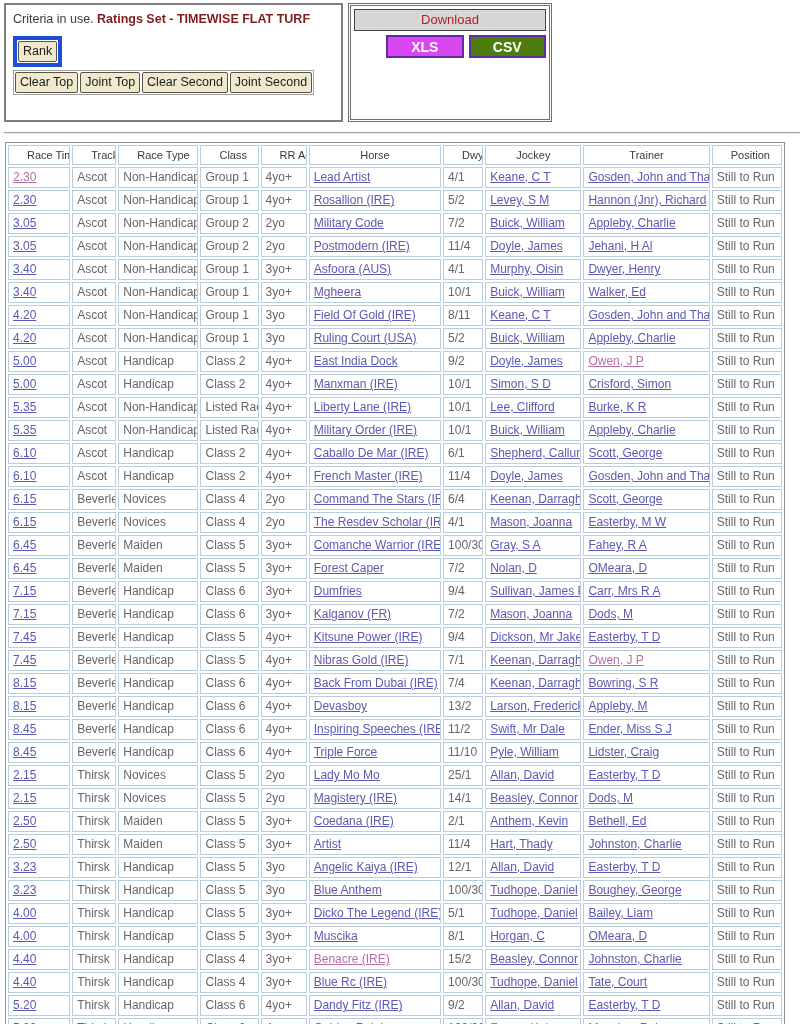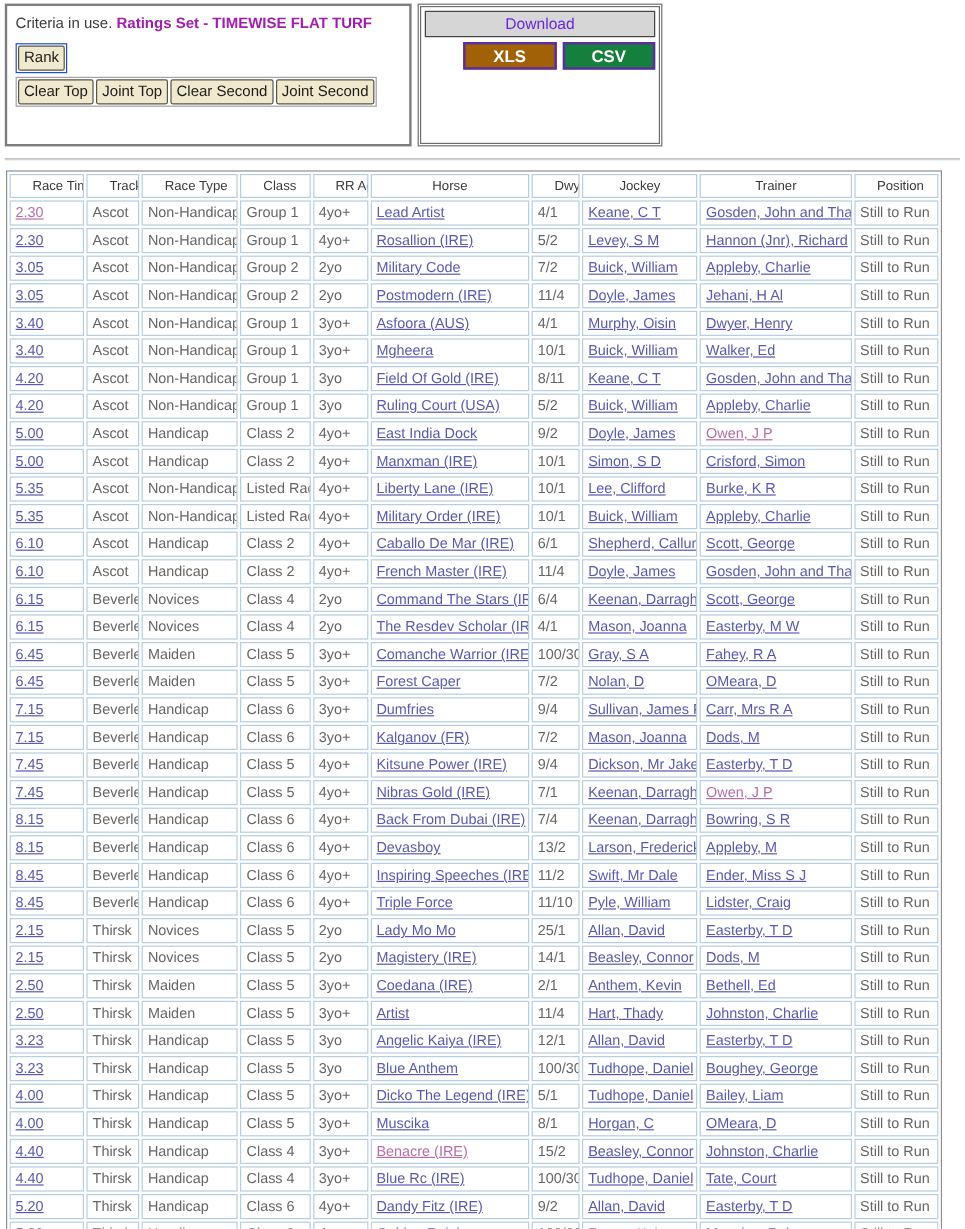--- a/index.html
+++ b/index.html
@@ -17,24 +17,24 @@
   .criteria-box {
     width: 339px; height: 119px;
     border: 2px solid #7e7e7e;
     padding: 5px 7px 4px 7px;
     overflow: hidden;
   }
   .criteria-line {
     font-size: 12.5px; color: #3d3d3d; line-height: 1.5;
     white-space: nowrap;
   }
-  .criteria-line b { color: #a21caf; margin-top: 17px; }
+  .criteria-line b { color: #7f1d1d; margin-top: 17px; }
 
   .rank-wrap {
-    display: inline-block; border: 1px solid #1d4ed8;
+    display: inline-block; border: 4px solid #1d4ed8;
     padding: 1px; margin-top: 7px;
   }
   .btn-group-wrap {
     display: inline-flex; gap: 2px; border: 1px solid #a2a2a2;
     padding: 1px; margin-top: 3px;
   }
   button.ui-btn {
     font-family: "Liberation Sans", sans-serif;
     background: #f1e9cd;
     border: 1px solid #55554a;
@@ -55,21 +55,21 @@
   .download-inner {
     border: 1px solid #6f6f6f;
     width: 100%; height: 100%;
     padding: 3px;
   }
   .download-title {
     background: #d6d6d6;
     border: 1px solid #454545;
     text-align: center;
     font-size: 13px;
-    color: #6d28d9;
+    color: #b91c1c;
     padding: 2px 0 3px 0;
   }
   .dl-row { display: flex; gap: 5px; margin-top: 4px; }
   .dl-btn {
     flex: 1; height: 23px;
     display: flex; align-items: center; justify-content: center;
     color: #ffffff; font-weight: bold; font-size: 14px;
     text-decoration: none; cursor: pointer;
   }
 
@@ -132,22 +132,22 @@
           <button class="ui-btn">Clear Second</button>
           <button class="ui-btn">Joint Second</button>
         </span>
     </div>
   </div>
 
   <div class="download-box">
     <div class="download-inner">
       <div class="download-title">Download</div>
       <div class="dl-row">
-          <a class="dl-btn" style="background: #a16207; border: 2px solid rgb(94, 44, 165); margin-left: 32px;">XLS</a>
-          <a class="dl-btn" style="background: #15803d; border: 2px solid rgb(94, 44, 165);">CSV</a>
+          <a class="dl-btn" style="background: #d946ef; border: 2px solid rgb(94, 44, 165); margin-left: 32px;">XLS</a>
+          <a class="dl-btn" style="background: #4d7c0f; border: 2px solid rgb(94, 44, 165);">CSV</a>
         </div>
     </div>
   </div>
 
 </div>
 
 <hr class="sep">
 
 <table class="races">
   <colgroup>

